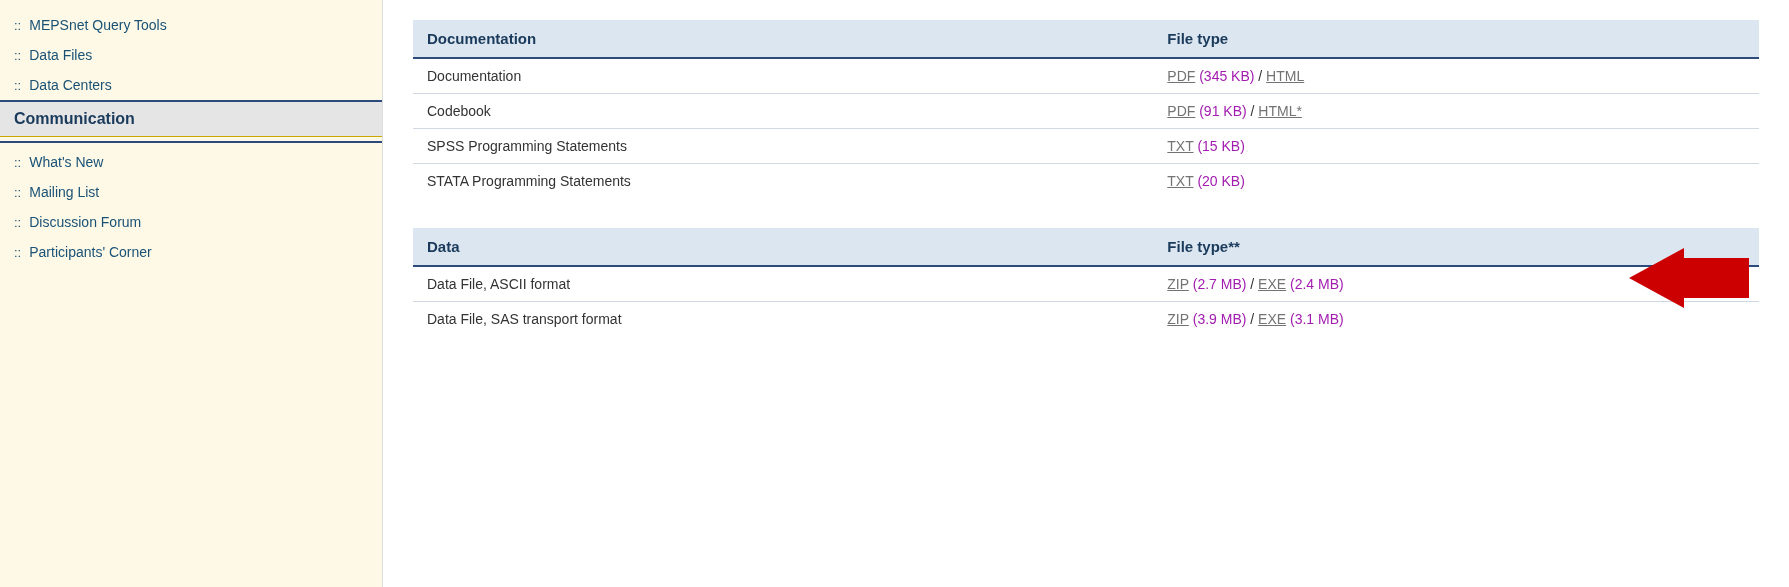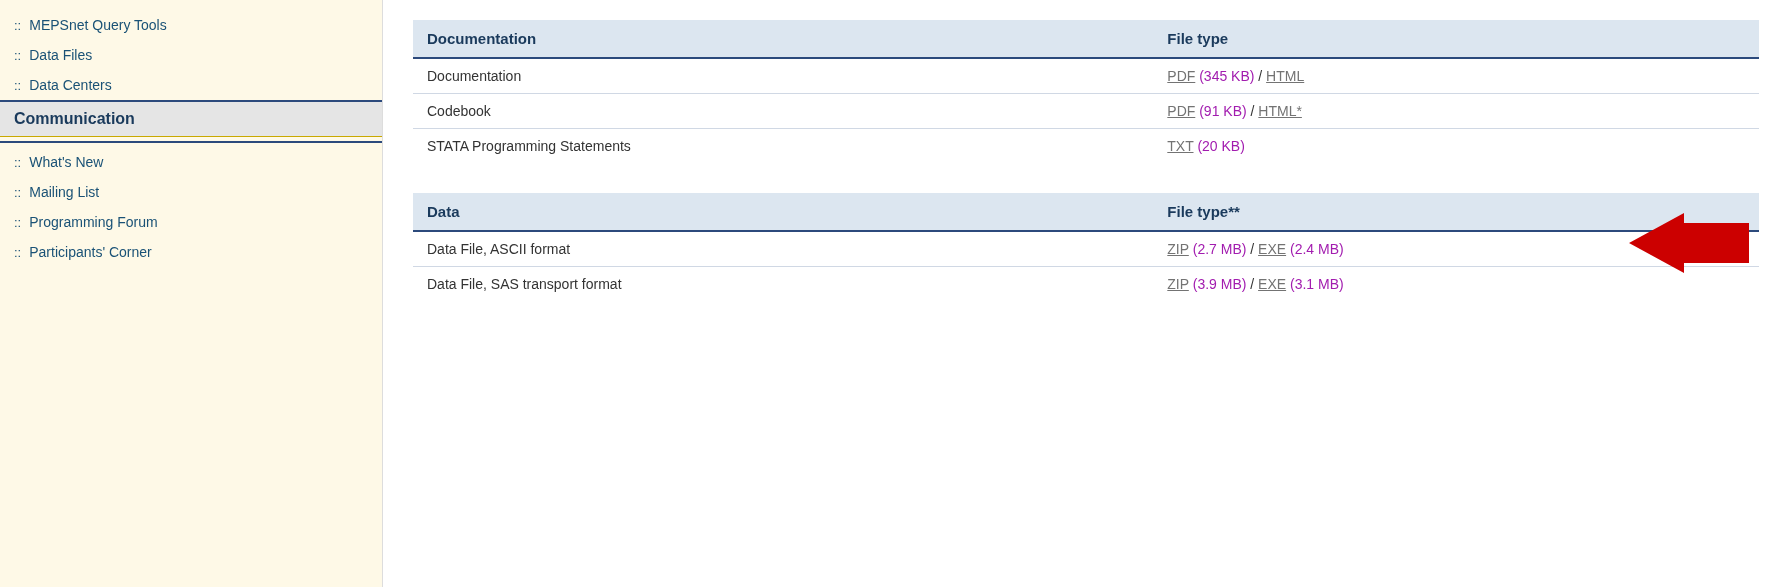--- a/index.html
+++ b/index.html
@@ -121,21 +121,21 @@
         <div class="sidebar-item">
           <span class="bullet">::</span>
           <span>What's New</span>
         </div>
         <div class="sidebar-item">
           <span class="bullet">::</span>
           <span>Mailing List</span>
         </div>
         <div class="sidebar-item">
           <span class="bullet">::</span>
-          <span>Programming Forum</span>
+          <span>Discussion Forum</span>
         </div>
         <div class="sidebar-item">
           <span class="bullet">::</span>
           <span>Participants' Corner</span>
         </div>
       </div>
   </div>
 
   <div class="main">
 
@@ -147,20 +147,24 @@
         </tr>
       </thead>
       <tbody id="docs-tbody">
           <tr>
             <td>Documentation</td>
             <td><a class="file-link" href="#">PDF</a><span class="file-size"> (345 KB)</span> / <a class="file-link" href="#">HTML</a></td>
           </tr>
           <tr>
             <td>Codebook</td>
             <td><a class="file-link" href="#">PDF</a><span class="file-size"> (91 KB)</span> / <a class="file-link" href="#">HTML*</a></td>
+          </tr>
+          <tr>
+            <td>SPSS Programming Statements</td>
+            <td><a class="file-link" href="#">TXT</a><span class="file-size"> (15 KB)</span></td>
           </tr>
           <tr>
             <td>STATA Programming Statements</td>
             <td><a class="file-link" href="#">TXT</a><span class="file-size"> (20 KB)</span></td>
           </tr>
         </tbody>
     </table>
 
     <table class="content-table">
       <thead>

